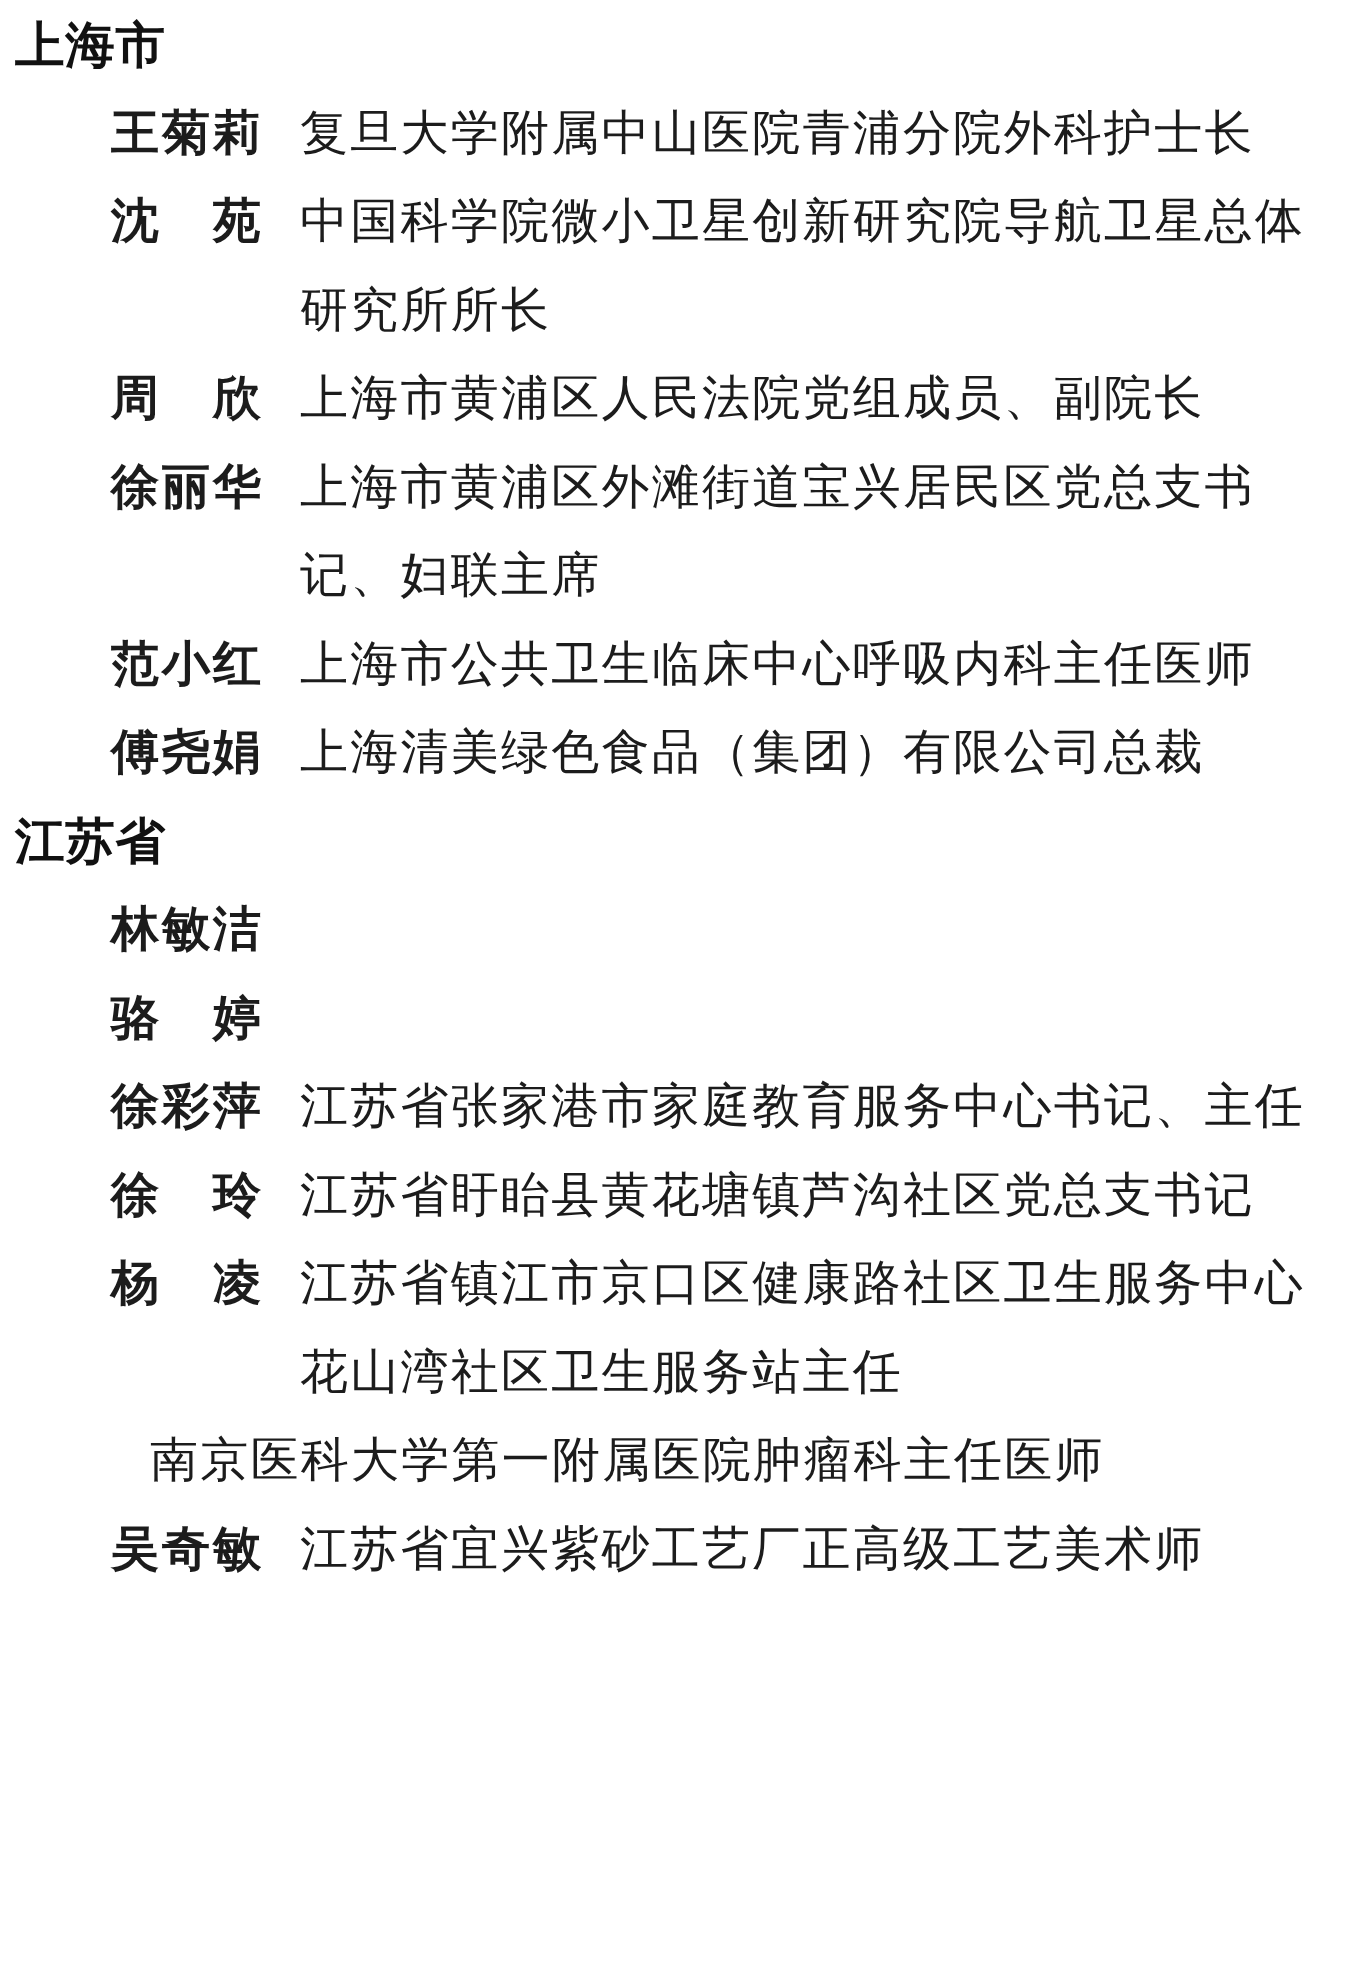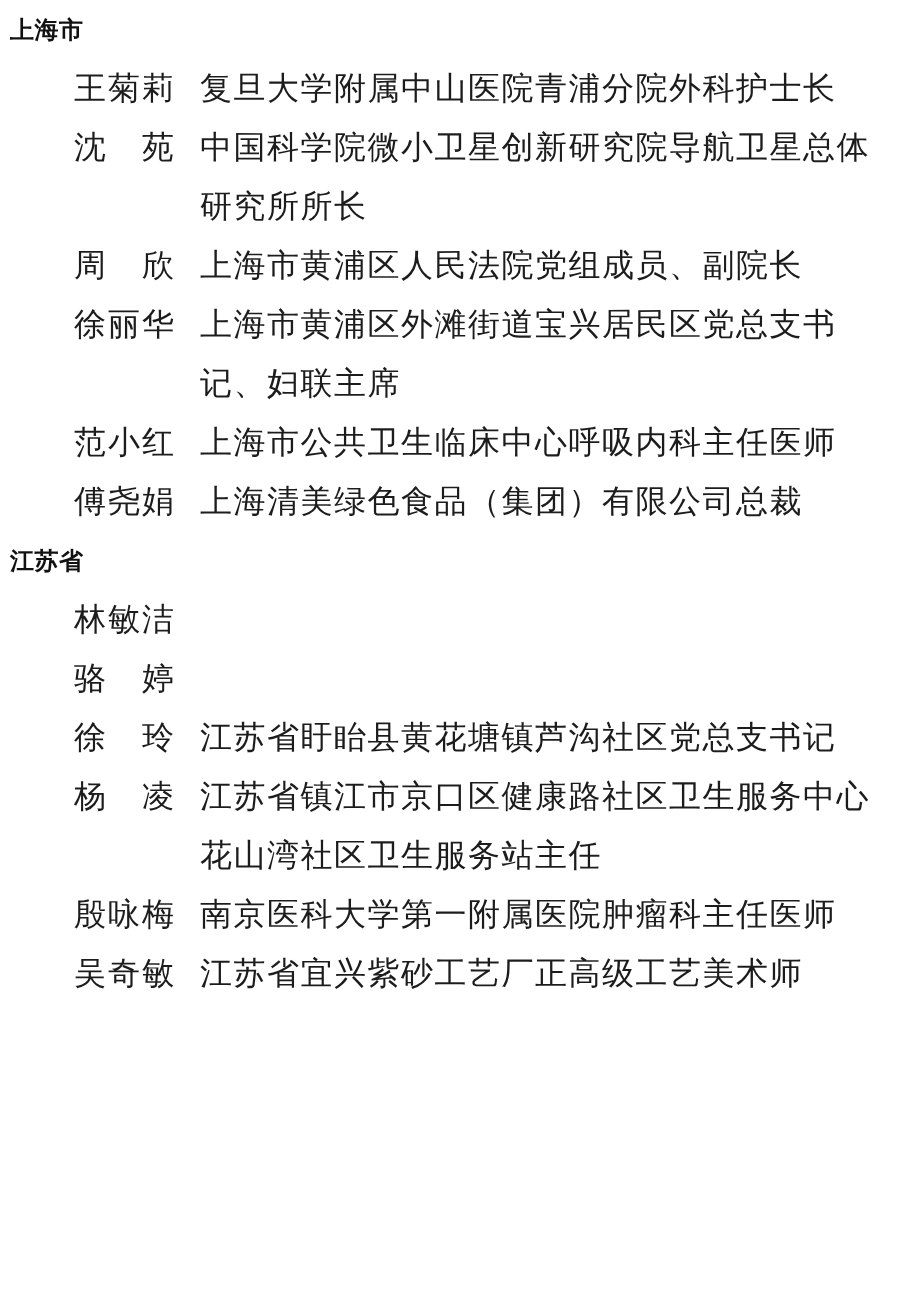--- a/index.html
+++ b/index.html
@@ -17,39 +17,40 @@
     overflow: hidden;
     font-family: "Liberation Serif", "DejaVu Serif", serif;
   }
   .province-header {
     margin: 0;
     padding-left: 10px;
     height: 59px;
     line-height: 59px;
     font-family: "Liberation Sans", "DejaVu Sans", sans-serif;
     font-weight: bold;
-    font-size: 24px;
+    font-size: 33px;
     color: #111111;
     letter-spacing: 0.5px;
   }
   .entry {
     display: flex;
     align-items: flex-start;
     padding-left: 74px;
     font-size: 32px;
     line-height: 59px;
   }
   .name {
     flex: none;
     display: inline-block;
     width: 100px;
     text-align: justify;
     text-align-last: justify;
     -moz-text-align-last: justify;
     color: #1c1c1c;
+    font-weight: bold;
   }
   .position {
     margin-left: 26px;
     width: 680px;
     letter-spacing: 1.5px;
     white-space: pre-wrap;
     color: #1c1c1c;
   }
 </style>
 </head>
@@ -100,34 +101,37 @@
     <h2 class="province-header">江苏省</h2>
     <div>
   <div class="entry">
     <span class="name">林敏洁</span>
   </div>
 
   <div class="entry">
     <span class="name">骆婷</span>
   </div>
 
+  <div class="entry">
+    <span class="name">徐彩萍</span>
+    <span class="position">江苏省张家港市家庭教育服务中心书记、主任</span>
+  </div>
 
   <div class="entry">
     <span class="name">徐玲</span>
     <span class="position">江苏省盱眙县黄花塘镇芦沟社区党总支书记</span>
   </div>
 
   <div class="entry">
     <span class="name">杨凌</span>
     <span class="position">江苏省镇江市京口区健康路社区卫生服务中心
 花山湾社区卫生服务站主任</span>
   </div>
 
   <div class="entry">
-    <span class="name">殷咏梅</span>
     <span class="position">南京医科大学第一附属医院肿瘤科主任医师</span>
   </div>
 
   <div class="entry">
     <span class="name">吴奇敏</span>
     <span class="position">江苏省宜兴紫砂工艺厂正高级工艺美术师</span>
   </div>
 </div>
   </section>
 </div>

